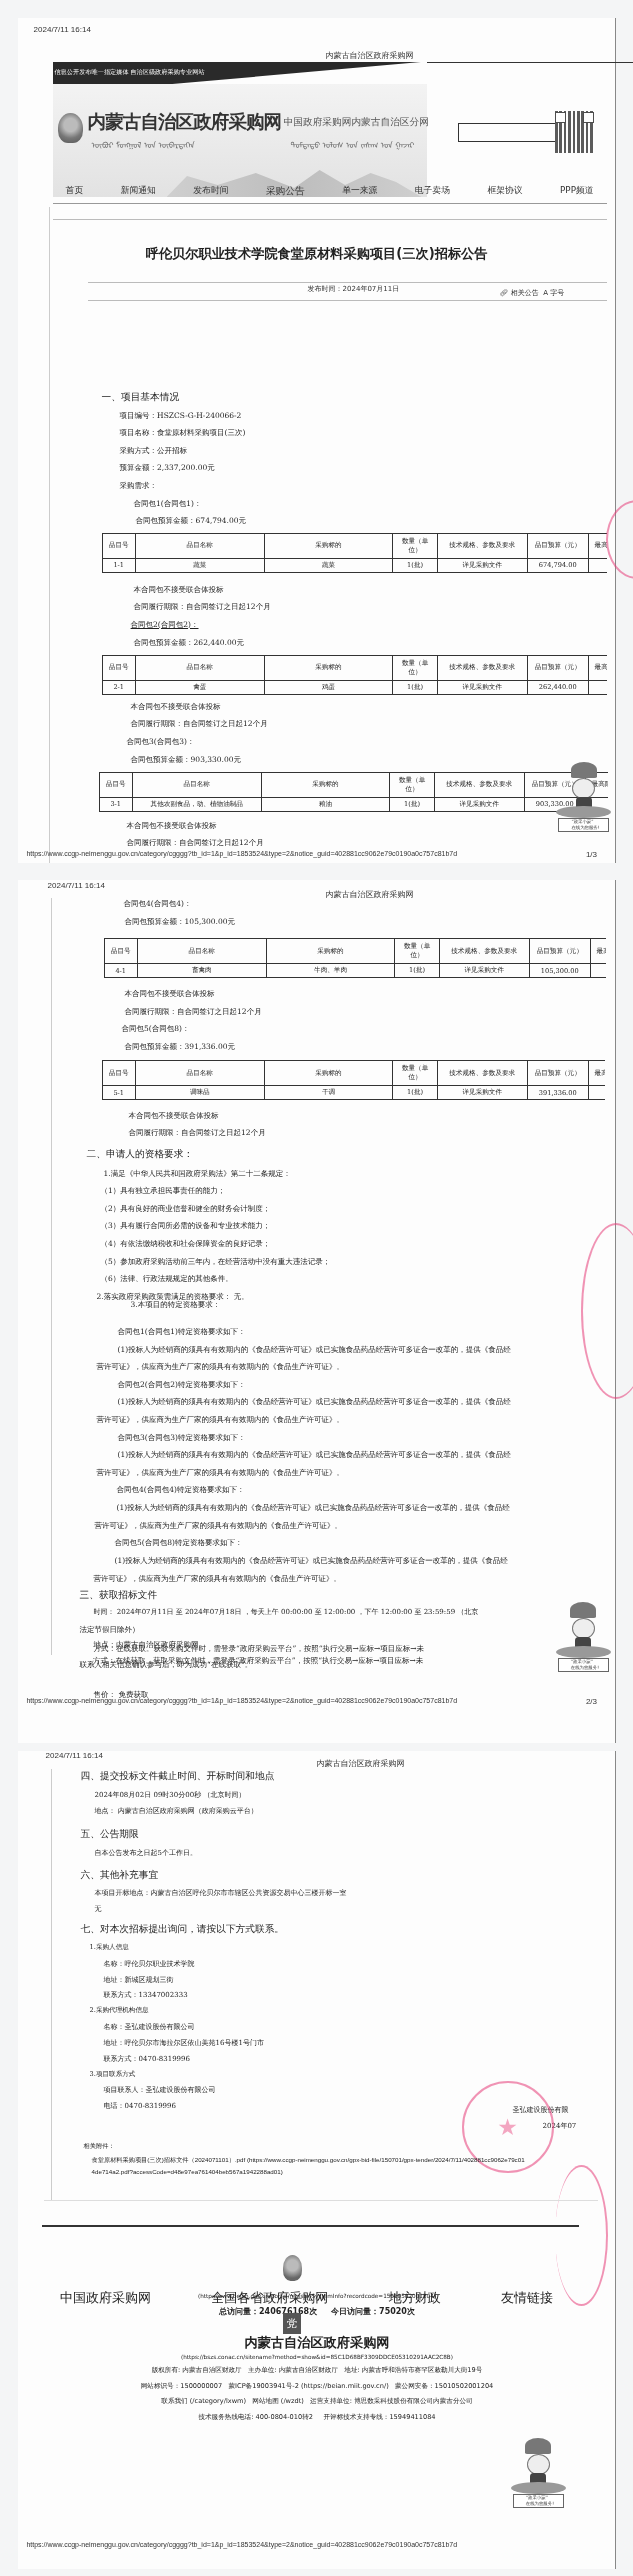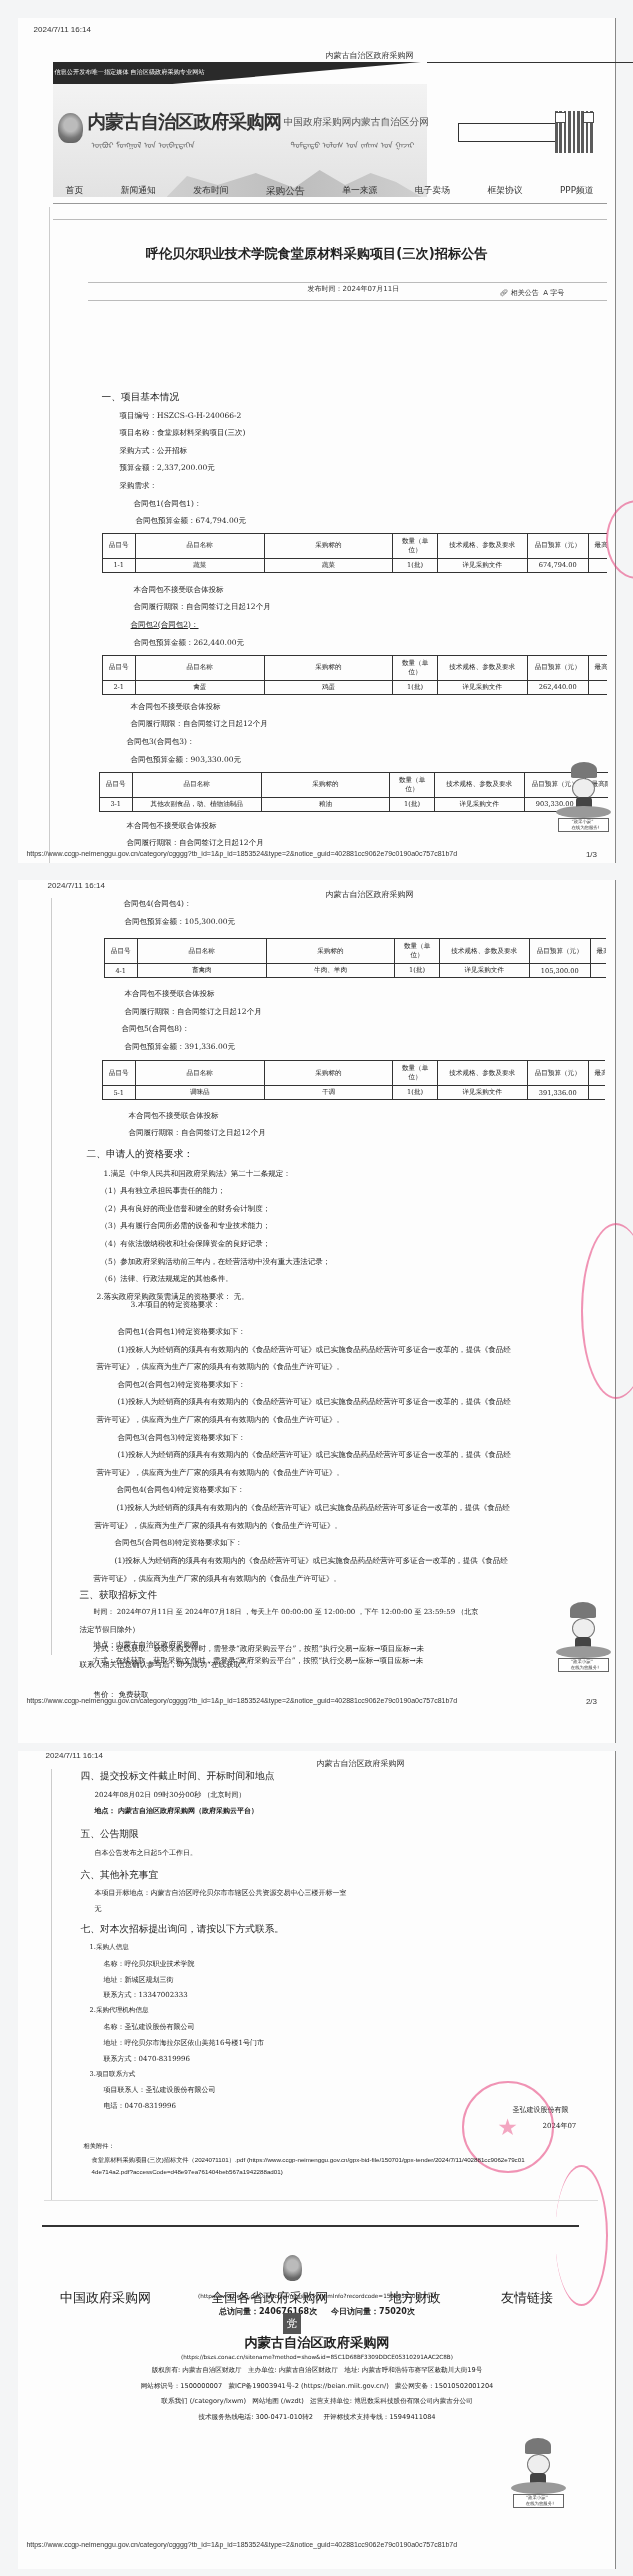--- a/index.html
+++ b/index.html
@@ -341,21 +341,21 @@
   <div class="tag"><span>“政采小蒙”</span><br><span>在线为您服务!</span></div>
 </div>
 
 <div class="page" style="top:1751px;height:818px;">
   <span class="ph-date" style="left:28px;top:0px;">2024/7/11 16:14</span>
   <span class="ph-site" style="left:299px;top:7px;">内蒙古自治区政府采购网</span>
   <div class="rule" style="left:33px;top:17.6px;width:0.9px;height:431px;background:#ccc;"></div>
 
   <span class="sec-h" style="left:63px;top:19.4px;">四、提交投标文件截止时间、开标时间和地点</span>
   <span class="line" style="left:77px;top:39px;font-size:7px;">2024年08月02日 09时30分00秒 （北京时间）</span>
-  <span class="line" style="left:77px;top:55px;font-size:7px;font-weight:bold;">地点： 内蒙古自治区政府采购网（政府采购云平台）</span>
+  <span class="line" style="left:77px;top:55px;font-size:7px;">地点： 内蒙古自治区政府采购网（政府采购云平台）</span>
 
   <span class="sec-h" style="left:63px;top:77px;">五、公告期限</span>
   <span class="line" style="left:77px;top:97px;font-size:7px;">自本公告发布之日起5个工作日。</span>
 
   <span class="sec-h" style="left:63px;top:118px;">六、其他补充事宜</span>
   <span class="line" style="left:77px;top:137px;font-size:7px;">本项目开标地点：内蒙古自治区呼伦贝尔市市辖区公共资源交易中心三楼开标一室</span>
   <span class="line" style="left:77px;top:153px;font-size:7px;">无</span>
 
   <span class="sec-h" style="left:63px;top:172px;">七、对本次招标提出询问，请按以下方式联系。</span>
   <span class="line" style="left:72px;top:192px;font-size:6.6px;">1.采购人信息</span>
@@ -409,21 +409,21 @@
   <span>网站标识号：1500000007</span>&nbsp;&nbsp;
   <span>蒙ICP备19003941号-2 (https://beian.miit.gov.cn/)</span>&nbsp;&nbsp;
   <span>蒙公网安备：15010502001204</span>
 </div>
 <div class="ft" style="top:2397px;font-size:6.6px;">
   <span>联系我们 (/category/lxwm)</span>&nbsp;&nbsp;
   <span>网站地图 (/wzdt)</span>&nbsp;&nbsp;
   <span>运营支持单位: 博思数采科技股份有限公司内蒙古分公司</span>
 </div>
 <div class="ft" style="top:2413px;font-size:6.6px;">
-  <span>技术服务热线电话: 300-0471-010转2</span>&nbsp;&nbsp;&nbsp;&nbsp;
+  <span>技术服务热线电话: 400-0804-010转2</span>&nbsp;&nbsp;&nbsp;&nbsp;
   <span>开评标技术支持专线：15949411084</span>
 </div>
 
 <div class="mascot" style="left:509px;top:2438px;">
   <div class="hat"></div>
     <div class="face"></div>
     <div class="body"></div>
     <div class="base"></div>
   <div class="tag"><span>“政采小蒙”</span><br><span>在线为您服务!</span></div>
 </div>

